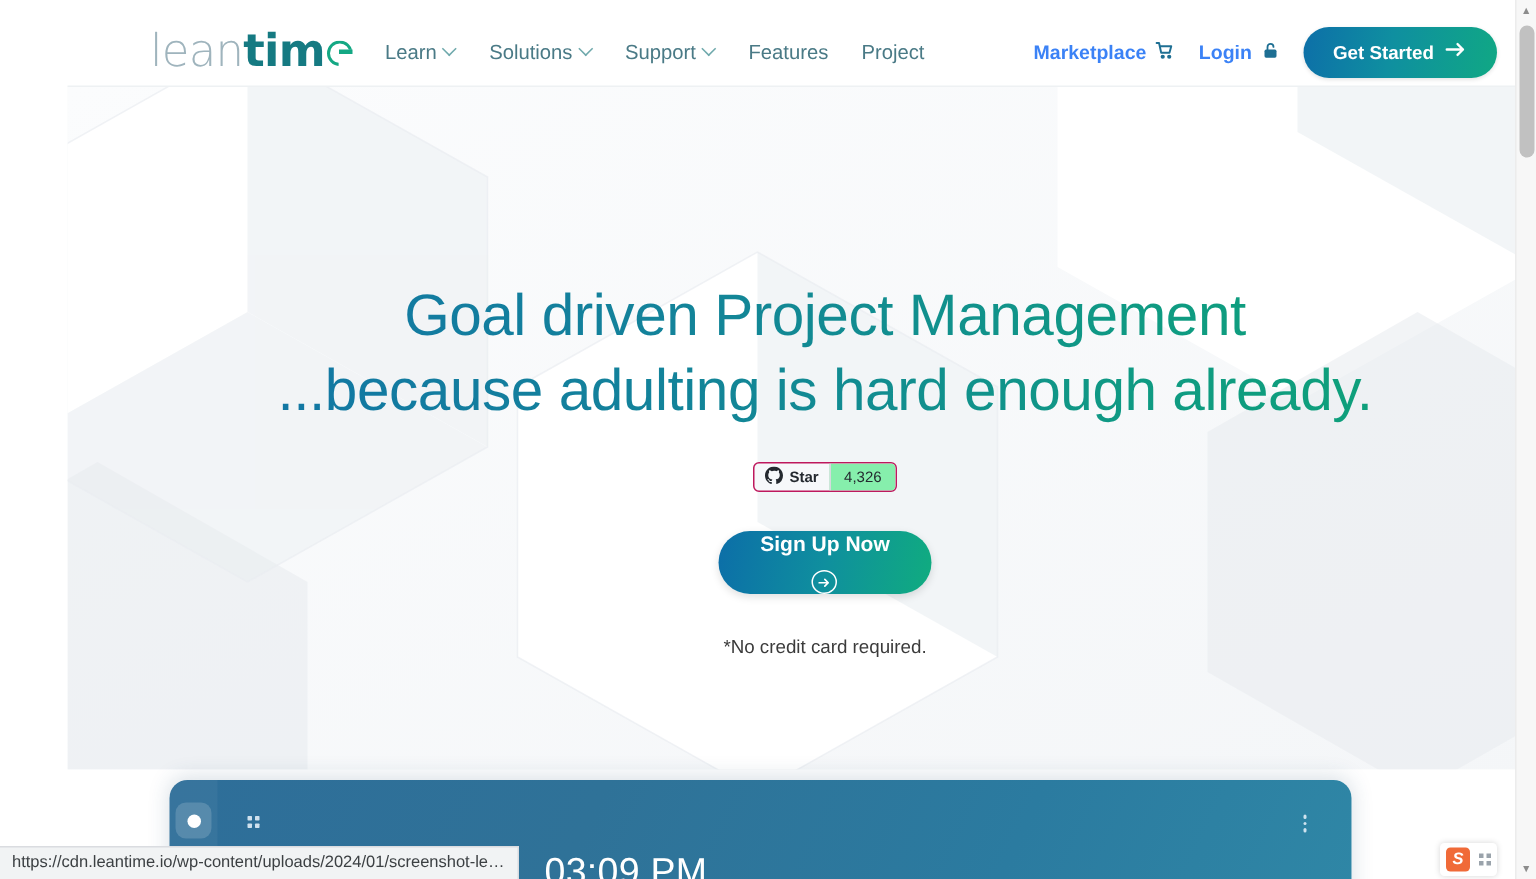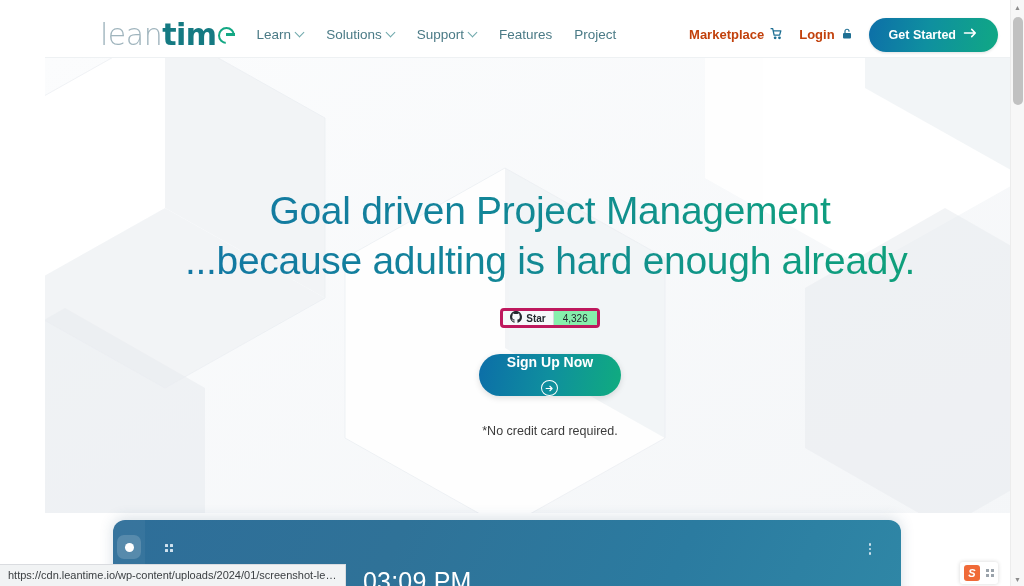--- a/index.html
+++ b/index.html
@@ -127,21 +127,21 @@
     align-items: center;
     gap: 16px;
     margin-right: 57px;
   }
   .header-action {
     display: flex;
     align-items: flex-start;
     gap: 6px;
     font-size: 13px;
     font-weight: 700;
-    color: #c2410c;
+    color: #3b82f6;
     cursor: pointer;
     white-space: nowrap;
   }
   .cta-pill {
     display: flex;
     align-items: center;
     gap: 7px;
     height: 34px;
     padding: 0 20px;
     border-radius: 18px;
@@ -191,21 +191,21 @@
     margin-top: 28px;
     font-size: 14.5px;
     color: #3b3b3b;
   }
 
   .gh-badge {
     margin: 22px auto 0;
     display: inline-flex;
     align-items: stretch;
     height: 20px;
-    border: 3px solid #be185d;
+    border: 1px solid #be185d;
     border-radius: 4px;
     background: #f6f8fa;
     overflow: hidden;
     font-size: 10px;
     cursor: pointer;
   }
   .gh-left {
     display: flex;
     align-items: center;
     gap: 4px;

